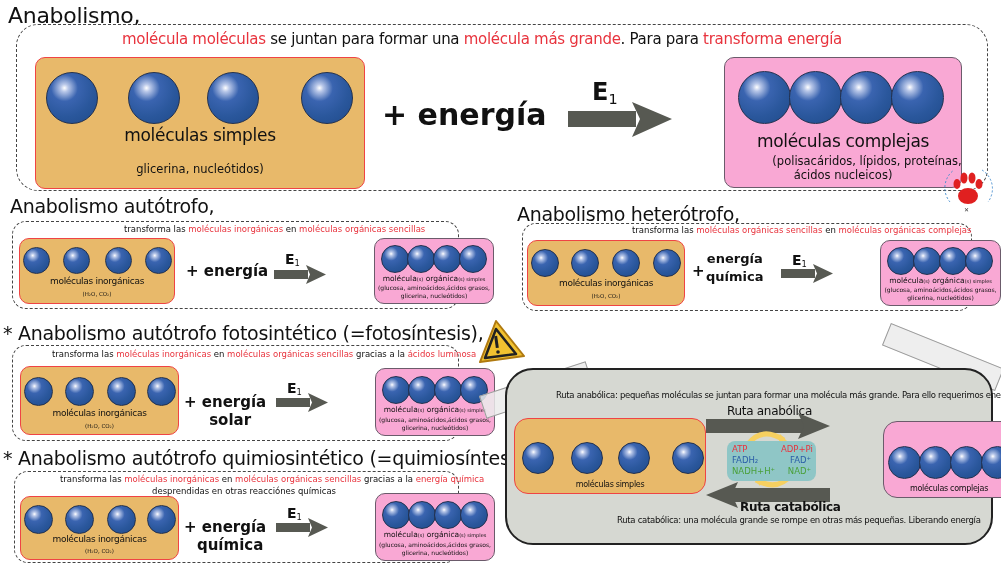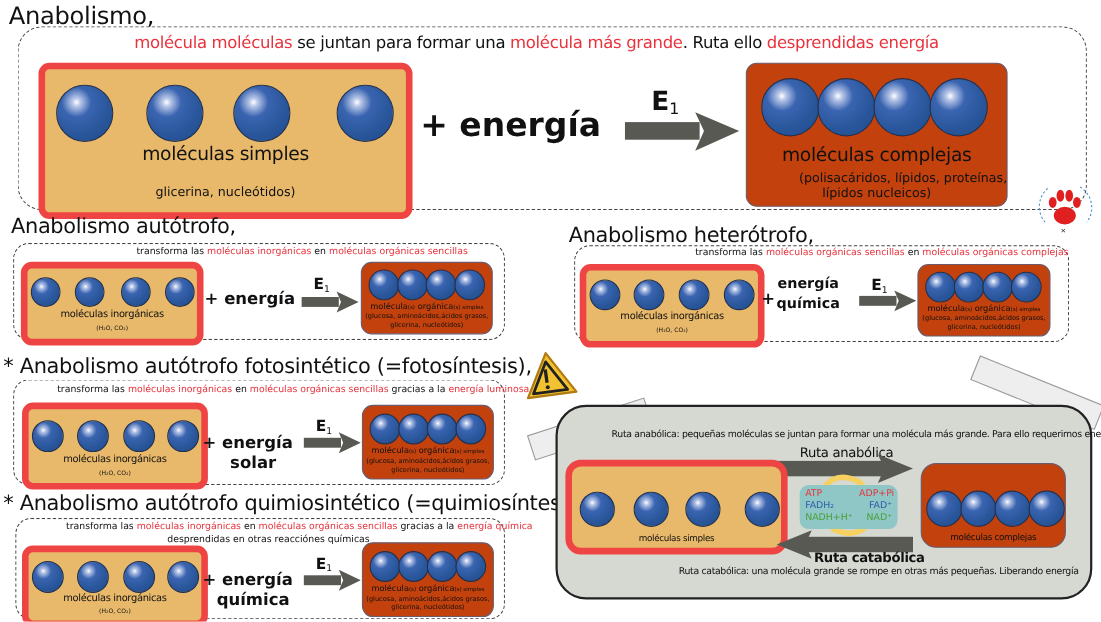--- a/index.html
+++ b/index.html
@@ -3,42 +3,42 @@
 <meta charset="utf-8">
 <style>
   html, body { margin:0; padding:0; background:#ffffff; }
   body { width:1001px; height:565px; position:relative; overflow:hidden;
          font-family:"DejaVu Sans", sans-serif; color:#111; }
   .abs { position:absolute; }
   .hand { font-family:"DejaVu Sans", sans-serif; letter-spacing:-0.3px; }
   .title { font-size:19px; color:#111; white-space:nowrap; }
   .dashbox { position:absolute; border:1.2px dashed #444; border-radius:22px; }
   .red { color:#e8333d; }
-  .orange-box { position:absolute; background:#e8b96a; border:6px solid #ef4444; border-radius:10px; }
-  .purple-box { position:absolute; background:#c2410c; border:1px solid #6b5b6b; border-radius:10px; }
+  .orange-box { position:absolute; background:#e8b96a; border:1px solid #ef4444; border-radius:10px; }
+  .purple-box { position:absolute; background:#f9a8d4; border:1px solid #6b5b6b; border-radius:10px;margin-left:46px; }
   .ball { position:absolute; border-radius:50%; border:1px solid #22314f;
           background: radial-gradient(circle at 35% 30%, #ffffff 0%, #b7c6e8 8%, #3a64b0 28%, #2a579c 60%, #1f4a8a 100%); }
   .center { text-align:center; }
   .arrow { position:absolute; }
   .energy { font-family:"DejaVu Sans", sans-serif; font-weight:bold; color:#111; white-space:nowrap; }
   .sub { font-size:0.6em; vertical-align:-0.25em; font-weight:normal; }
   .note { white-space:nowrap; }
   .grey-card { position:absolute; background:#d6d8d2; border:2px solid #222; border-radius:28px; }
   .tape { position:absolute; background:rgba(235,235,235,0.85); border:1px solid #9a9a9a; }
   .cofbox { position:absolute; background:#8fc6c6; border-radius:8px; font-size:8.5px; line-height:11px; padding:3px 5px; }
 </style>
 </head>
 <body>
 
 <div class="abs hand title" style="left:8px;top:3px;font-size:22px;">Anabolismo,</div>
 
 <div class="dashbox" style="left:16px;top:24px;width:970px;height:165px;"></div>
 
 <div class="abs hand note" style="left:122px;top:30px;font-size:15px;">
-  <span class="red">molécula moléculas</span><span> se juntan para formar una </span><span class="red">molécula más grande</span><span>. Ruta ello </span><span class="red">desprendidas energía</span>
+  <span class="red">molécula moléculas</span><span> se juntan para formar una </span><span class="red">molécula más grande</span><span>. Para para </span><span class="red">transforma energía</span>
 </div>
 
 <div class="orange-box" style="left:35px;top:57px;width:328px;height:130px;">
   <div class="ball" style="left:10px;top:14px;width:50px;height:50px;"></div>
   <div class="ball" style="left:92px;top:14px;width:50px;height:50px;"></div>
   <div class="ball" style="left:171px;top:14px;width:50px;height:50px;"></div>
   <div class="ball" style="left:265px;top:14px;width:50px;height:50px;"></div>
   <div class="abs center hand" style="left:0;top:67px;width:328px;font-size:17px;">moléculas simples</div>
   <div class="abs center" style="left:0;top:104px;width:328px;font-size:11.5px;">glicerina, nucleótidos)</div>
 </div>
@@ -50,21 +50,21 @@
   <polygon points="64,2 104,19 64,37 72,19" fill="#575952"></polygon>
 </svg>
 
 <div class="purple-box" style="left:678px;top:57px;width:236px;height:129px;">
   <div class="ball" style="left:13px;top:13px;width:51px;height:51px;"></div>
   <div class="ball" style="left:64px;top:13px;width:51px;height:51px;"></div>
   <div class="ball" style="left:115px;top:13px;width:51px;height:51px;"></div>
   <div class="ball" style="left:166px;top:13px;width:51px;height:51px;"></div>
   <div class="abs center hand" style="left:0;top:73px;width:236px;font-size:17px;">moléculas complejas</div>
   <div class="abs center" style="left:0;top:96px;width:284px;font-size:11.5px;">(polisacáridos, lípidos, proteínas,</div>
-  <div class="abs center" style="left:0;top:110px;width:236px;font-size:11.5px;">lípidos nucleicos)</div>
+  <div class="abs center" style="left:0;top:110px;width:236px;font-size:11.5px;">ácidos nucleicos)</div>
 </div>
 
 <svg class="abs" style="left:942px;top:162px;" width="52" height="56">
   <path d="M8 40 A22 22 0 0 1 12 8" fill="none" stroke="#4a90d0" stroke-width="1" stroke-dasharray="2 2"></path>
   <path d="M40 8 A22 22 0 0 1 46 40" fill="none" stroke="#4a90d0" stroke-width="1" stroke-dasharray="2 2"></path>
   <ellipse cx="26" cy="34" rx="10" ry="8" fill="#e02020"></ellipse>
   <ellipse cx="15" cy="22" rx="3.5" ry="5" fill="#e02020"></ellipse>
   <ellipse cx="22" cy="16" rx="3.5" ry="5.5" fill="#e02020"></ellipse>
   <ellipse cx="30" cy="16" rx="3.5" ry="5.5" fill="#e02020"></ellipse>
   <ellipse cx="37" cy="22" rx="3.5" ry="5" fill="#e02020"></ellipse>
@@ -129,21 +129,21 @@
   <div class="ball" style="left:58px;top:6px;width:26px;height:26px;"></div>
   <div class="ball" style="left:84px;top:6px;width:26px;height:26px;"></div>
   <div class="abs center" style="left:0;top:35px;width:119px;font-size:7.5px;white-space:nowrap;"><span>molécula</span><span style="font-size:5px">(s)</span><span> orgánica</span><span style="font-size:5px">(s)</span><span style="font-size:5px"> simples</span></div>
   <div class="abs center" style="left:0;top:45px;width:119px;font-size:6px;">(glucosa, aminoácidos,ácidos grasos,</div>
   <div class="abs center" style="left:0;top:53px;width:119px;font-size:6px;">glicerina, nucleótidos)</div>
 </div>
 
 <div class="abs hand title" style="left:3px;top:322px;">* Anabolismo autótrofo fotosintético (=fotosíntesis),</div>
 <div class="dashbox" style="left:12px;top:345px;width:445px;height:94px;border-radius:14px;"></div>
 <div class="abs note" style="left:52px;top:349px;font-size:8.5px;">
-  <span>transforma las </span><span class="red">moléculas inorgánicas</span><span> en </span><span class="red">moléculas orgánicas sencillas</span><span> gracias a la  </span><span class="red">energía luminosa</span>
+  <span>transforma las </span><span class="red">moléculas inorgánicas</span><span> en </span><span class="red">moléculas orgánicas sencillas</span><span> gracias a la  </span><span class="red">ácidos luminosa</span>
 </div>
 <div class="orange-box" style="left:20px;top:366px;width:157px;height:67px;">
   <div class="ball" style="left:3px;top:10px;width:27px;height:27px;"></div>
   <div class="ball" style="left:44px;top:10px;width:27px;height:27px;"></div>
   <div class="ball" style="left:86px;top:10px;width:27px;height:27px;"></div>
   <div class="ball" style="left:126px;top:10px;width:27px;height:27px;"></div>
   <div class="abs center hand" style="left:0;top:41px;width:157px;font-size:9px;">moléculas inorgánicas</div>
   <div class="abs center" style="left:0;top:56px;width:157px;font-size:5.5px;">(H₂O, CO₂)</div>
 </div>
 <div class="abs energy center" style="left:184px;top:393px;font-size:15px;line-height:18px;">

